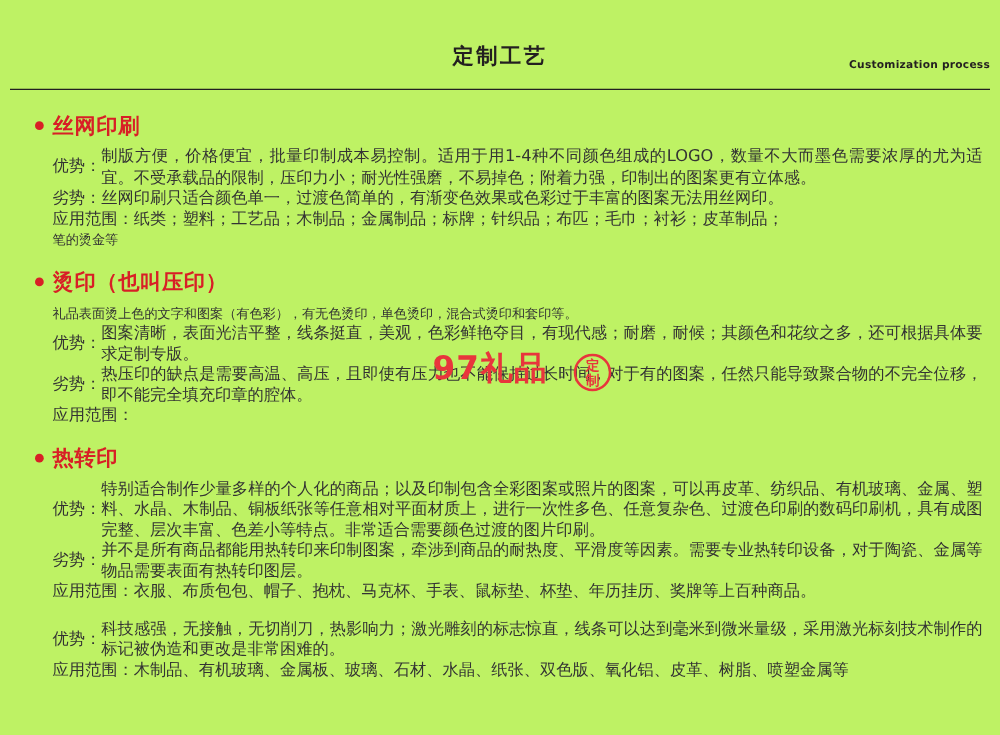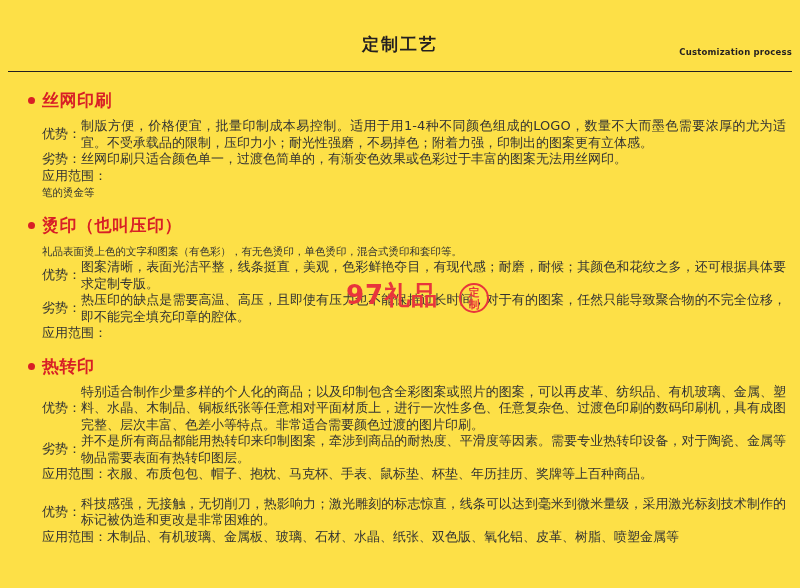--- a/index.html
+++ b/index.html
@@ -7,21 +7,21 @@
     width: 800px;
     height: 588px;
     background: #ffffff;
     font-family: "DejaVu Sans", "Liberation Sans", sans-serif;
     overflow: hidden;
   }
   .page {
     position: relative;
     width: 800px;
     height: 588px;
-    background: #fde047;
+    background: #bef264;
   }
   
   .header {
     position: relative;
     height: 72px;
   }
   .header-title {
     text-align: center;
     font-size: 17px;
     font-weight: bold;
@@ -152,20 +152,21 @@
       <div class="para">
         <span class="para-label">优势：</span>
         <span class="para-body">制版方便，价格便宜，批量印制成本易控制。适用于用1-4种不同颜色组成的LOGO，数量不大而墨色需要浓厚的尤为适宜。不受承载品的限制，压印力小；耐光性强磨，不易掉色；附着力强，印制出的图案更有立体感。</span>
       </div>
       <div class="para">
         <span class="para-label">劣势：</span>
         <span class="para-body">丝网印刷只适合颜色单一，过渡色简单的，有渐变色效果或色彩过于丰富的图案无法用丝网印。</span>
       </div>
       <div class="para">
         <span class="para-label">应用范围：</span>
+        <span class="para-body">纸类；塑料；工艺品；木制品；金属制品；标牌；针织品；布匹；毛巾；衬衫；皮革制品；</span>
       </div>
       <div class="para-plain">笔的烫金等</div>
     </div>
 
     <div class="section">
       <div class="sec-head">
         <span class="bullet"></span>
         <span class="sec-title">烫印（也叫压印）</span>
       </div>
       <div class="para-plain">礼品表面烫上色的文字和图案（有色彩），有无色烫印，单色烫印，混合式烫印和套印等。</div>

